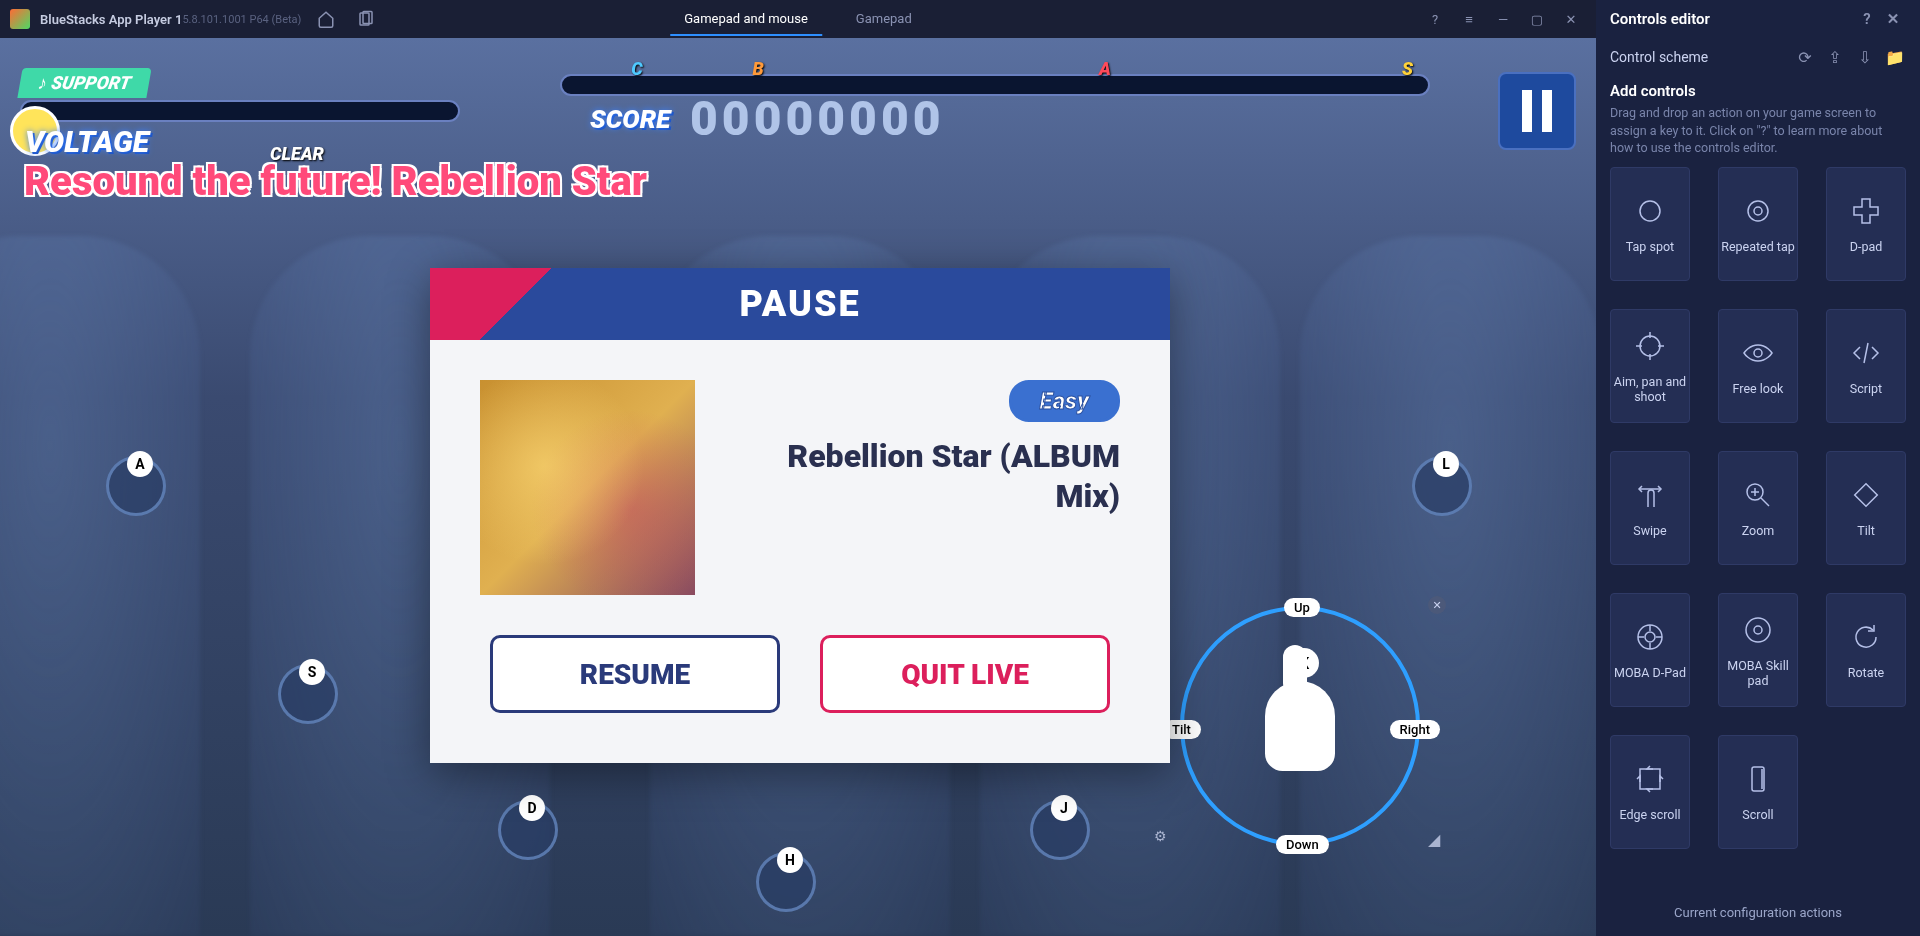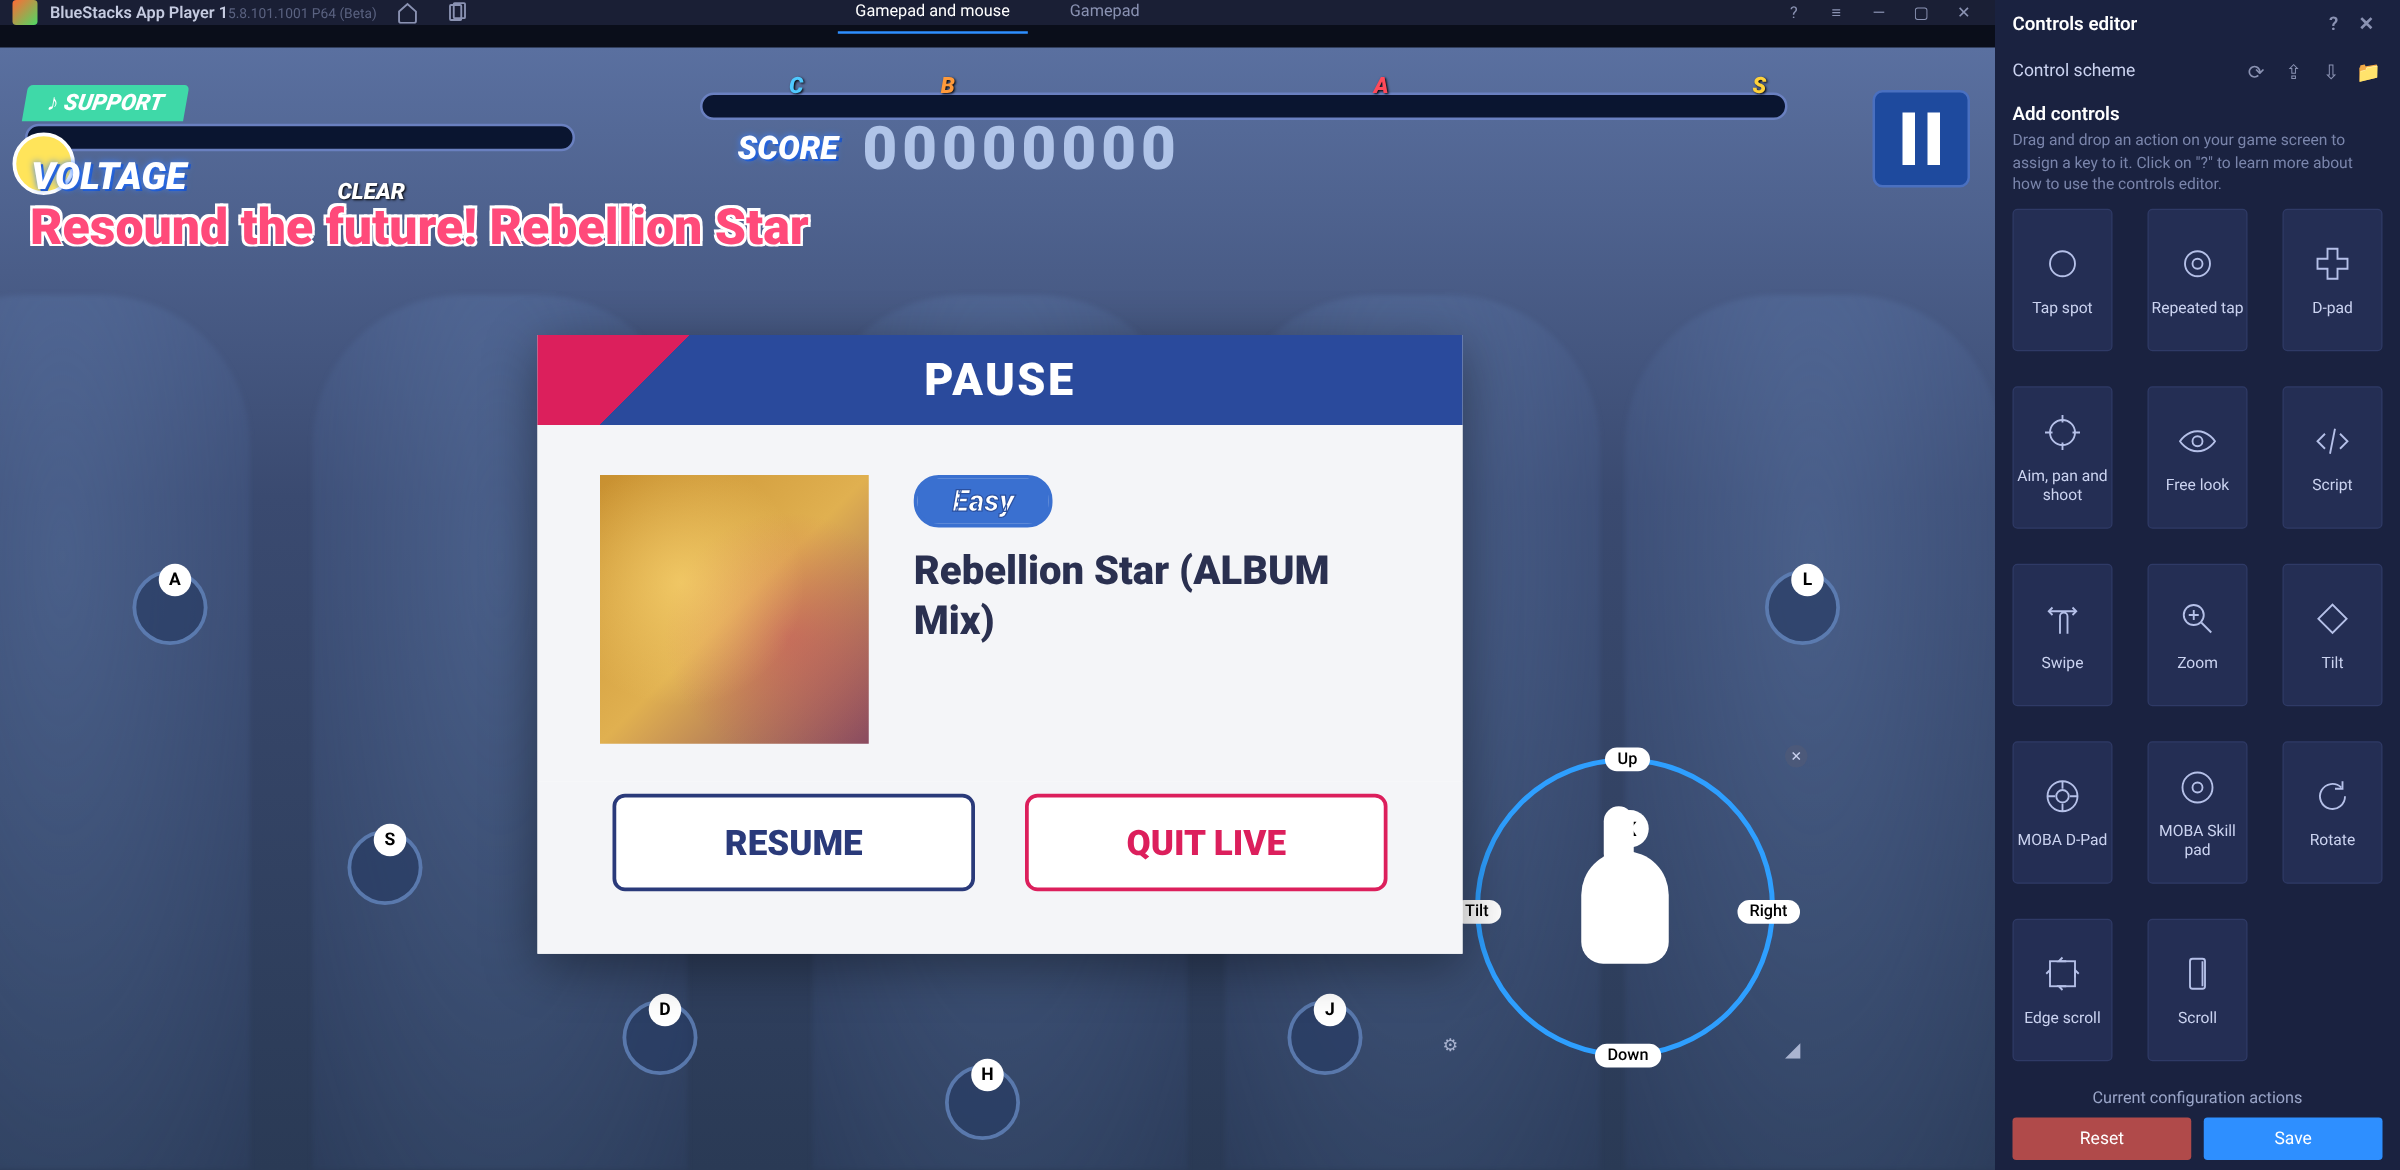--- a/index.html
+++ b/index.html
@@ -1,19 +1,19 @@
 <!DOCTYPE html>
 <html><head>
 <meta charset="utf-8">
 <style>
 * { margin: 0; padding: 0; box-sizing: border-box; font-family: -apple-system, BlinkMacSystemFont, "Segoe UI", Roboto, sans-serif; }
 body { width: 1920px; height: 936px; background: #0a0e1a; overflow: hidden; display: flex; }
 
 
-.titlebar { position: absolute; top: 0; left: 0; width: 1596px; height: 20px; background: #1a1f35; display: flex; align-items: center; color: #8a92b2; font-size: 13px; z-index: 50; }
+.titlebar { position: absolute; top: 0; left: 0; width: 1596px; height: 38px; background: #1a1f35; display: flex; align-items: center; color: #8a92b2; font-size: 13px; z-index: 50; }
 .titlebar .logo { width: 20px; height: 20px; margin-left: 10px; background: linear-gradient(135deg, #ff6b35, #4dd964); border-radius: 3px; }
 .titlebar .title { margin-left: 10px; font-weight: 600; color: #c5cbe0; }
 .titlebar .version { margin-left: 0; color: #5a6280; font-size: 11px; }
 .titlebar .home, .titlebar .recent { width: 30px; height: 30px; display: flex; align-items: center; justify-content: center; margin-left: 10px; cursor: pointer; }
 .titlebar .center-tabs { position: absolute; left: 50%; transform: translateX(-50%); display: flex; gap: 20px; }
 .titlebar .center-tabs .tab { padding: 8px 14px; cursor: pointer; border-bottom: 2px solid transparent; }
 .titlebar .center-tabs .tab.active { color: #fff; border-bottom: 2px solid #2e8fff; }
 .titlebar .right-controls { position: absolute; right: 0; display: flex; gap: 4px; padding-right: 10px; }
 .titlebar .right-controls .ctrl { width: 30px; height: 30px; display: flex; align-items: center; justify-content: center; cursor: pointer; color: #8a92b2; }
 
@@ -58,21 +58,21 @@
 .swipe-area .arrows { position: absolute; display: flex; gap: 40px; color: #2e9fff; font-size: 22px; top: 86px; }
 .swipe-dir { position: absolute; background: #fff; border-radius: 10px; padding: 2px 10px; font-size: 13px; color: #000; font-weight: 500; }
 .swipe-key { position: absolute; width: 30px; height: 30px; border-radius: 50%; background: #fff; color: #000; font-weight: 700; display: flex; align-items: center; justify-content: center; top: 38px; left: 105px; }
 .swipe-close { position: absolute; top: -14px; right: -30px; width: 18px; height: 18px; border-radius: 50%; background: rgba(80,90,120,0.7); color: #cbd3f0; font-size: 11px; display: flex; align-items: center; justify-content: center; }
 .swipe-gear { position: absolute; bottom: -4px; left: -30px; width: 18px; height: 18px; color: #aab4d0; font-size: 14px; }
 .swipe-resize { position: absolute; bottom: -4px; right: -28px; width: 16px; height: 16px; color: #aab4d0; }
 
 
 .pause-dialog { position: absolute; top: 230px; left: 430px; width: 740px; background: #fff; box-shadow: 0 10px 40px rgba(0,0,0,0.4); }
 .pause-dialog .header { height: 72px; background: linear-gradient(135deg, #dc1f5c 0%, #dc1f5c 15%, #2a4a9c 15%, #2a4a9c 100%); display: flex; align-items: center; justify-content: center; color: #fff; font-weight: 900; font-size: 36px; letter-spacing: 2px; }
-.pause-dialog .body { padding: 40px 50px 30px; display: flex; gap: 36px; background: #f4f5f8; }
+.pause-dialog .body { padding: 40px 50px 30px; display: flex; gap: 36px; background: #f4f5f8; text-align: right; }
 .pause-dialog .thumb { width: 215px; height: 215px; background: linear-gradient(135deg, #c89030, #e0b050, #8a4a60); flex-shrink: 0; position: relative; overflow: hidden; }
 .pause-dialog .thumb::after { content: ""; position: absolute; inset: 0; background: radial-gradient(circle at 30% 40%, rgba(255,220,120,0.6), transparent 50%), radial-gradient(circle at 70% 60%, rgba(200,60,100,0.4), transparent 50%); }
 .pause-dialog .info { flex: 1; }
 .pause-dialog .difficulty { display: inline-block; background: linear-gradient(90deg, #3a70d0, #3a70d0); border: 3px solid #3a70d0; color: #fff; font-weight: 900; font-style: italic; font-size: 24px; padding: 4px 28px; border-radius: 20px; }
 .pause-dialog .difficulty > span { -webkit-text-stroke: 1px #2a50a0; }
 .pause-dialog .song-name { margin-top: 14px; font-weight: 900; font-size: 32px; color: #2a3050; line-height: 1.25; }
 .pause-dialog .buttons { display: flex; gap: 40px; padding: 10px 60px 50px; background: #f4f5f8; }
 .pause-dialog .btn { flex: 1; height: 78px; border: 3px solid; border-radius: 10px; background: #fff; display: flex; align-items: center; justify-content: center; font-weight: 900; font-size: 28px; cursor: pointer; }
 .pause-dialog .btn.resume { border-color: #2a3a7a; color: #2a3a7a; }
 .pause-dialog .btn.quit { border-color: #dc1f5c; color: #dc1f5c; }
@@ -369,18 +369,14 @@
             <line x1="20" y1="6" x2="20" y2="26"></line>
           </svg>
         </div>
       <span>Scroll</span>
     </div>
 
   </div>
 
   <div class="footer">
     <div class="cfg-lbl">Current configuration actions</div>
-    <div class="btns">
-      <div class="btn reset">Reset</div>
-      <div class="btn save">Save</div>
-    </div>
   </div>
 </div>
 
 </body></html>

